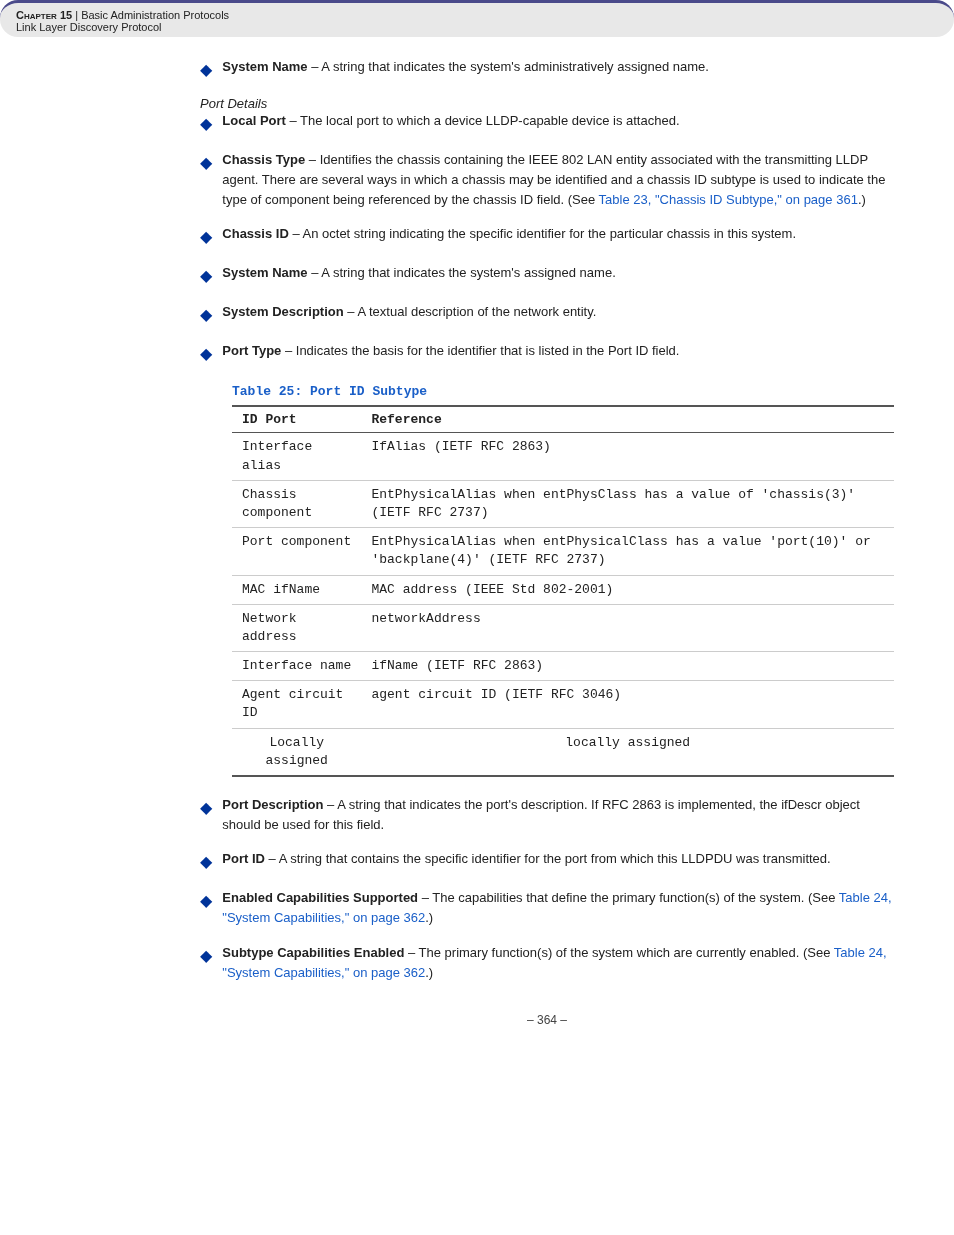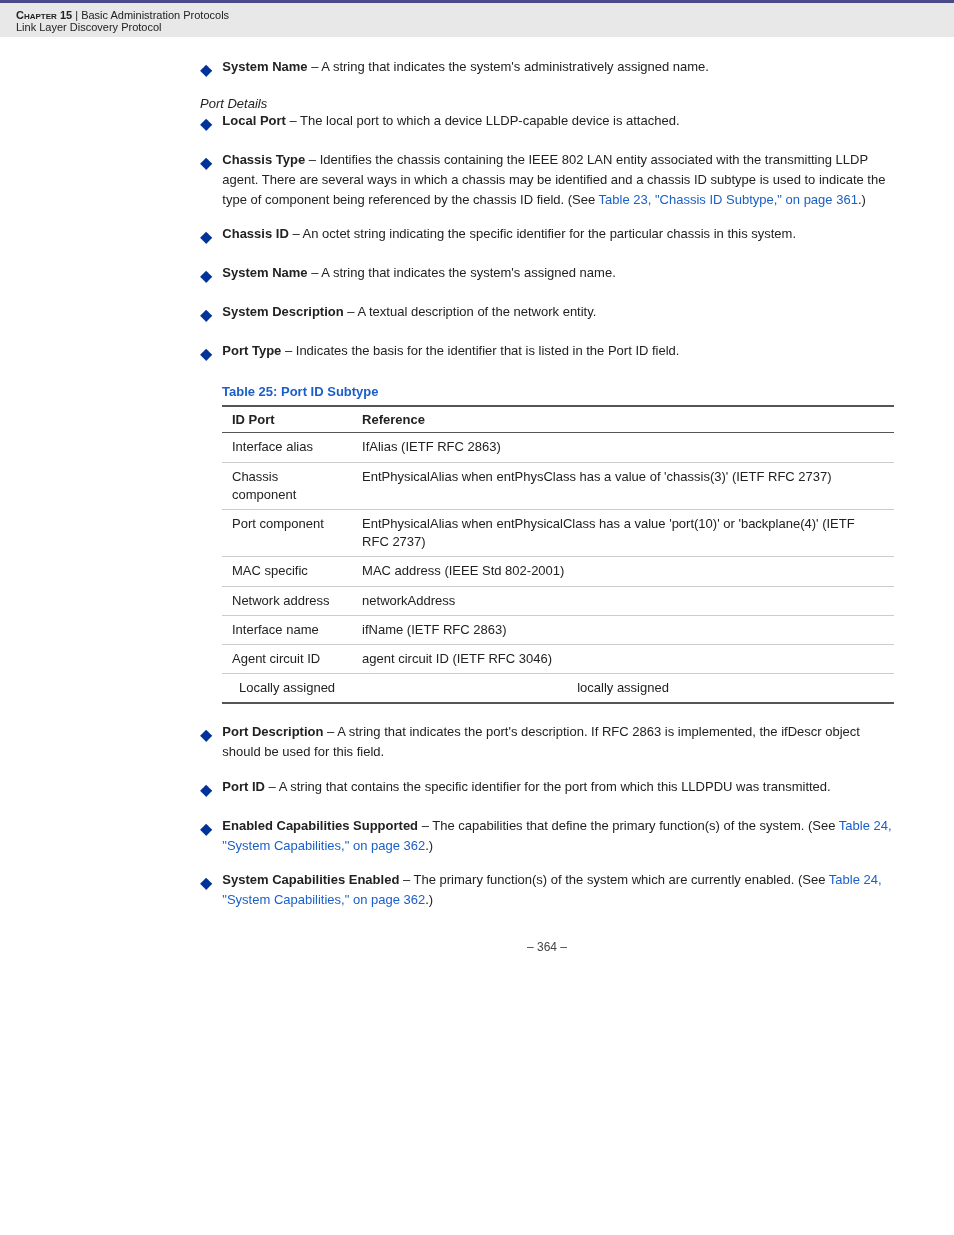--- a/index.html
+++ b/index.html
@@ -10,20 +10,21 @@
       background: #fff;
       width: 954px;
       min-height: 1235px;
     }
 
     
     .header-bar {
       background: #e8e8e8;
       border-top: 3px solid #4a4a8a;
       padding: 6px 16px 4px 16px;
+      border-radius: 18px;
     }
     .header-chapter {
       font-size: 11px;
       color: #222;
     }
     .header-chapter .chapter-label {
       font-variant: small-caps;
       font-weight: bold;
       font-size: 11px;
     }
@@ -65,21 +66,22 @@
 
     
     .port-details-label {
       font-style: italic;
       margin-top: 4px;
       padding-left: 0;
     }
 
     
     .table-section {
-      margin: 18px 0 18px 22px;
+      margin: 18px 0 18px 32px;
+      font-family: Liberation Mono, monospace;
     }
     .table-title {
       font-weight: bold;
       color: #1a5fc8;
       margin-bottom: 6px;
       font-size: 13px;
     }
     table {
       border-collapse: collapse;
       width: 100%;
@@ -199,21 +201,21 @@
         </tr>
         <tr>
           <td>Chassis component</td>
           <td>EntPhysicalAlias when entPhysClass has a value of 'chassis(3)' (IETF RFC 2737)</td>
         </tr>
         <tr>
           <td>Port component</td>
           <td>EntPhysicalAlias when entPhysicalClass has a value 'port(10)' or 'backplane(4)' (IETF RFC 2737)</td>
         </tr>
         <tr>
-          <td>MAC specific</td>
+          <td>MAC ifName</td>
           <td>MAC address (IEEE Std 802-2001)</td>
         </tr>
         <tr>
           <td>Network address</td>
           <td>networkAddress</td>
         </tr>
         <tr>
           <td>Interface name</td>
           <td>ifName (IETF RFC 2863)</td>
         </tr>
@@ -248,21 +250,21 @@
     <div class="bullet-item">
       <span class="bullet-diamond">◆</span>
       <span class="bullet-text">
         <b>Enabled Capabilities Supported</b><span> – The capabilities that define the primary function(s) of the system. (See </span><a class="link-text" href="#">Table 24, "System Capabilities," on page 362</a><span>.)</span>
       </span>
     </div>
 
     <div class="bullet-item">
       <span class="bullet-diamond">◆</span>
       <span class="bullet-text">
-        <b>System Capabilities Enabled</b><span> – The primary function(s) of the system which are currently enabled. (See </span><a class="link-text" href="#">Table 24, "System Capabilities," on page 362</a><span>.)</span>
+        <b>Subtype Capabilities Enabled</b><span> – The primary function(s) of the system which are currently enabled. (See </span><a class="link-text" href="#">Table 24, "System Capabilities," on page 362</a><span>.)</span>
       </span>
     </div>
 
   </div>
 
   <div class="page-number">– 364 –</div>
 
 </div>
 
 </body></html>

